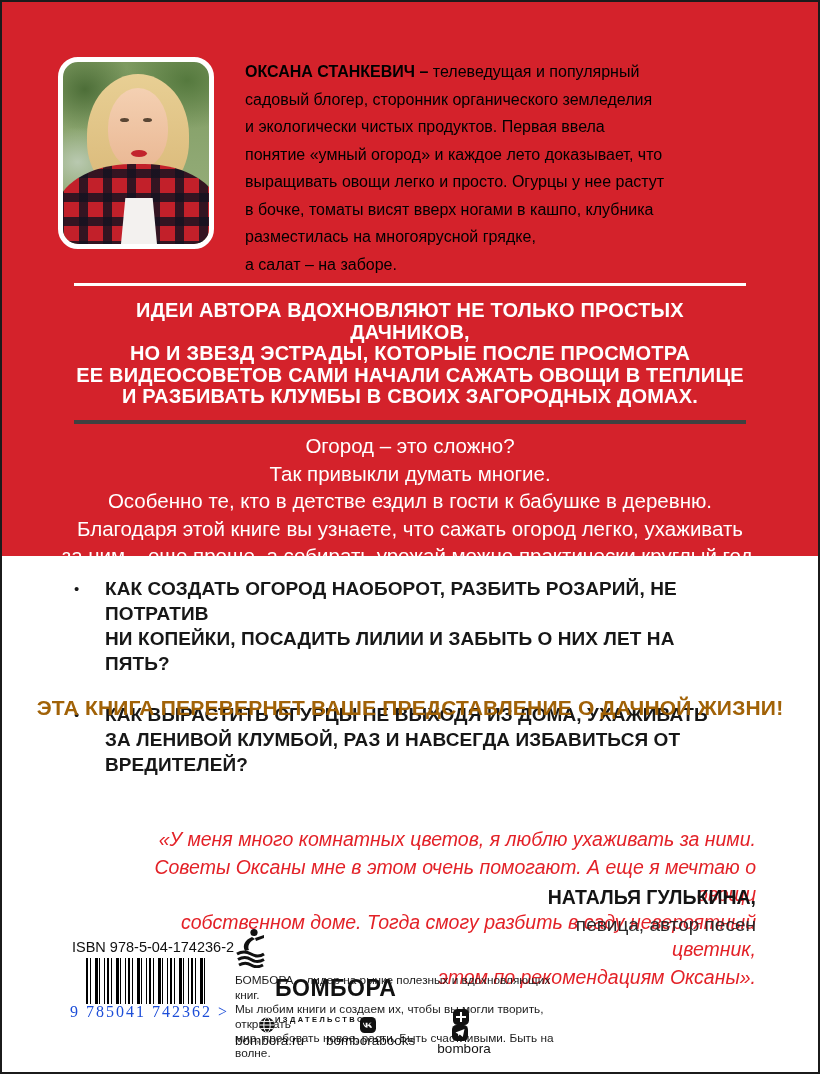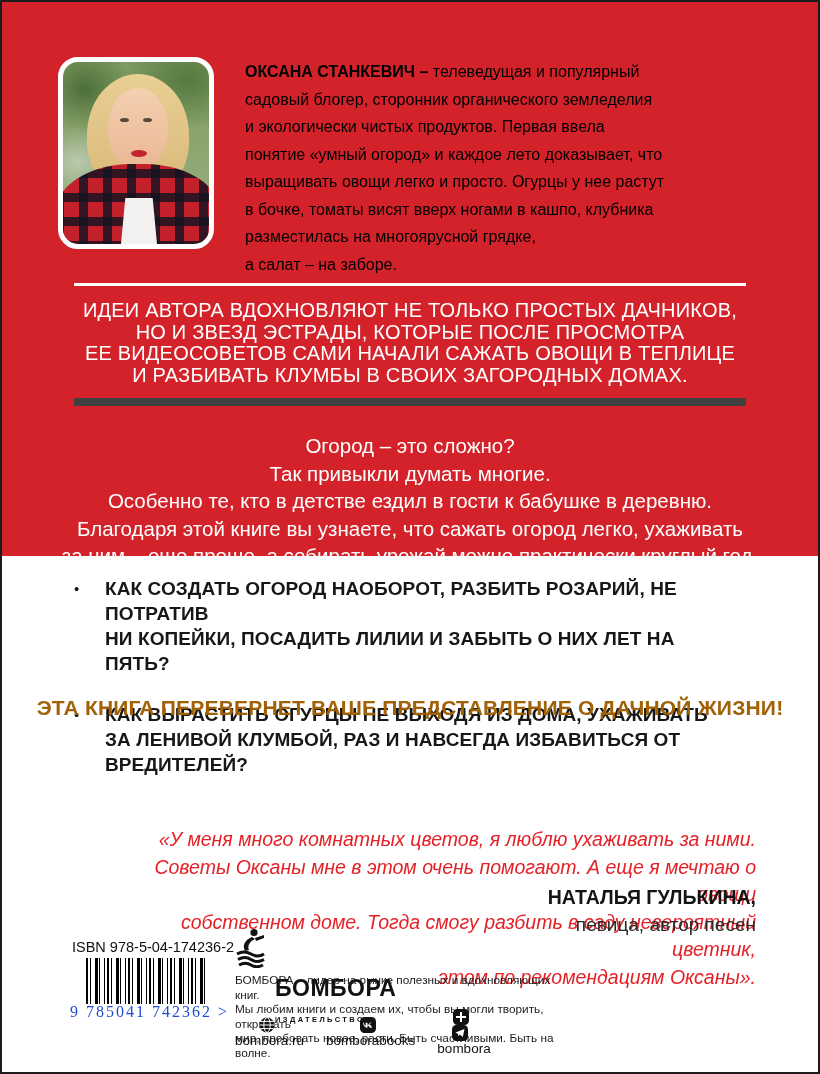--- a/index.html
+++ b/index.html
@@ -40,23 +40,23 @@
     border-radius:46% 46% 0 0 / 58% 58% 0 0; }
   .ph-tee { position:absolute; left:58px; bottom:0; width:36px; height:46px;
     background:#f3f1ef; clip-path:polygon(12% 0, 88% 0, 100% 100%, 0 100%); }
   
   .bio { position:absolute; left:243px; top:56px; width:540px;
     color:#000000; font-size:16px; line-height:27.5px; }
   .bio .bold-name { font-weight:700; }
   
   .banner {
     position:absolute; left:72px; right:72px; top:281px;
-    border-top:3px solid #ffffff; border-bottom:8px solid #404040;
+    border-top:3px solid #ffffff; border-bottom:4px solid #404040;
     padding:14px 0 12px; text-align:center;
-    color:#ffffff; font-weight:400; font-size:20px; line-height:21.5px;
+    color:#ffffff; font-weight:700; font-size:20px; line-height:21.5px;
     letter-spacing:.2px;
   }
   
   .intro { position:absolute; left:30px; right:30px; top:430px;
     text-align:center; color:#ffffff; font-size:20.5px; line-height:27.5px; }
   
   .bullets { position:absolute; left:72px; top:574px; width:660px; color:#171717; }
   .bullet-item { display:flex; margin-bottom:26px; }
   .bullet-dot { width:31px; flex:0 0 31px; font-size:15px; line-height:25px; color:#171717; }
   .bullet-text { font-weight:700; font-size:19px; line-height:25px; letter-spacing:.1px; }

